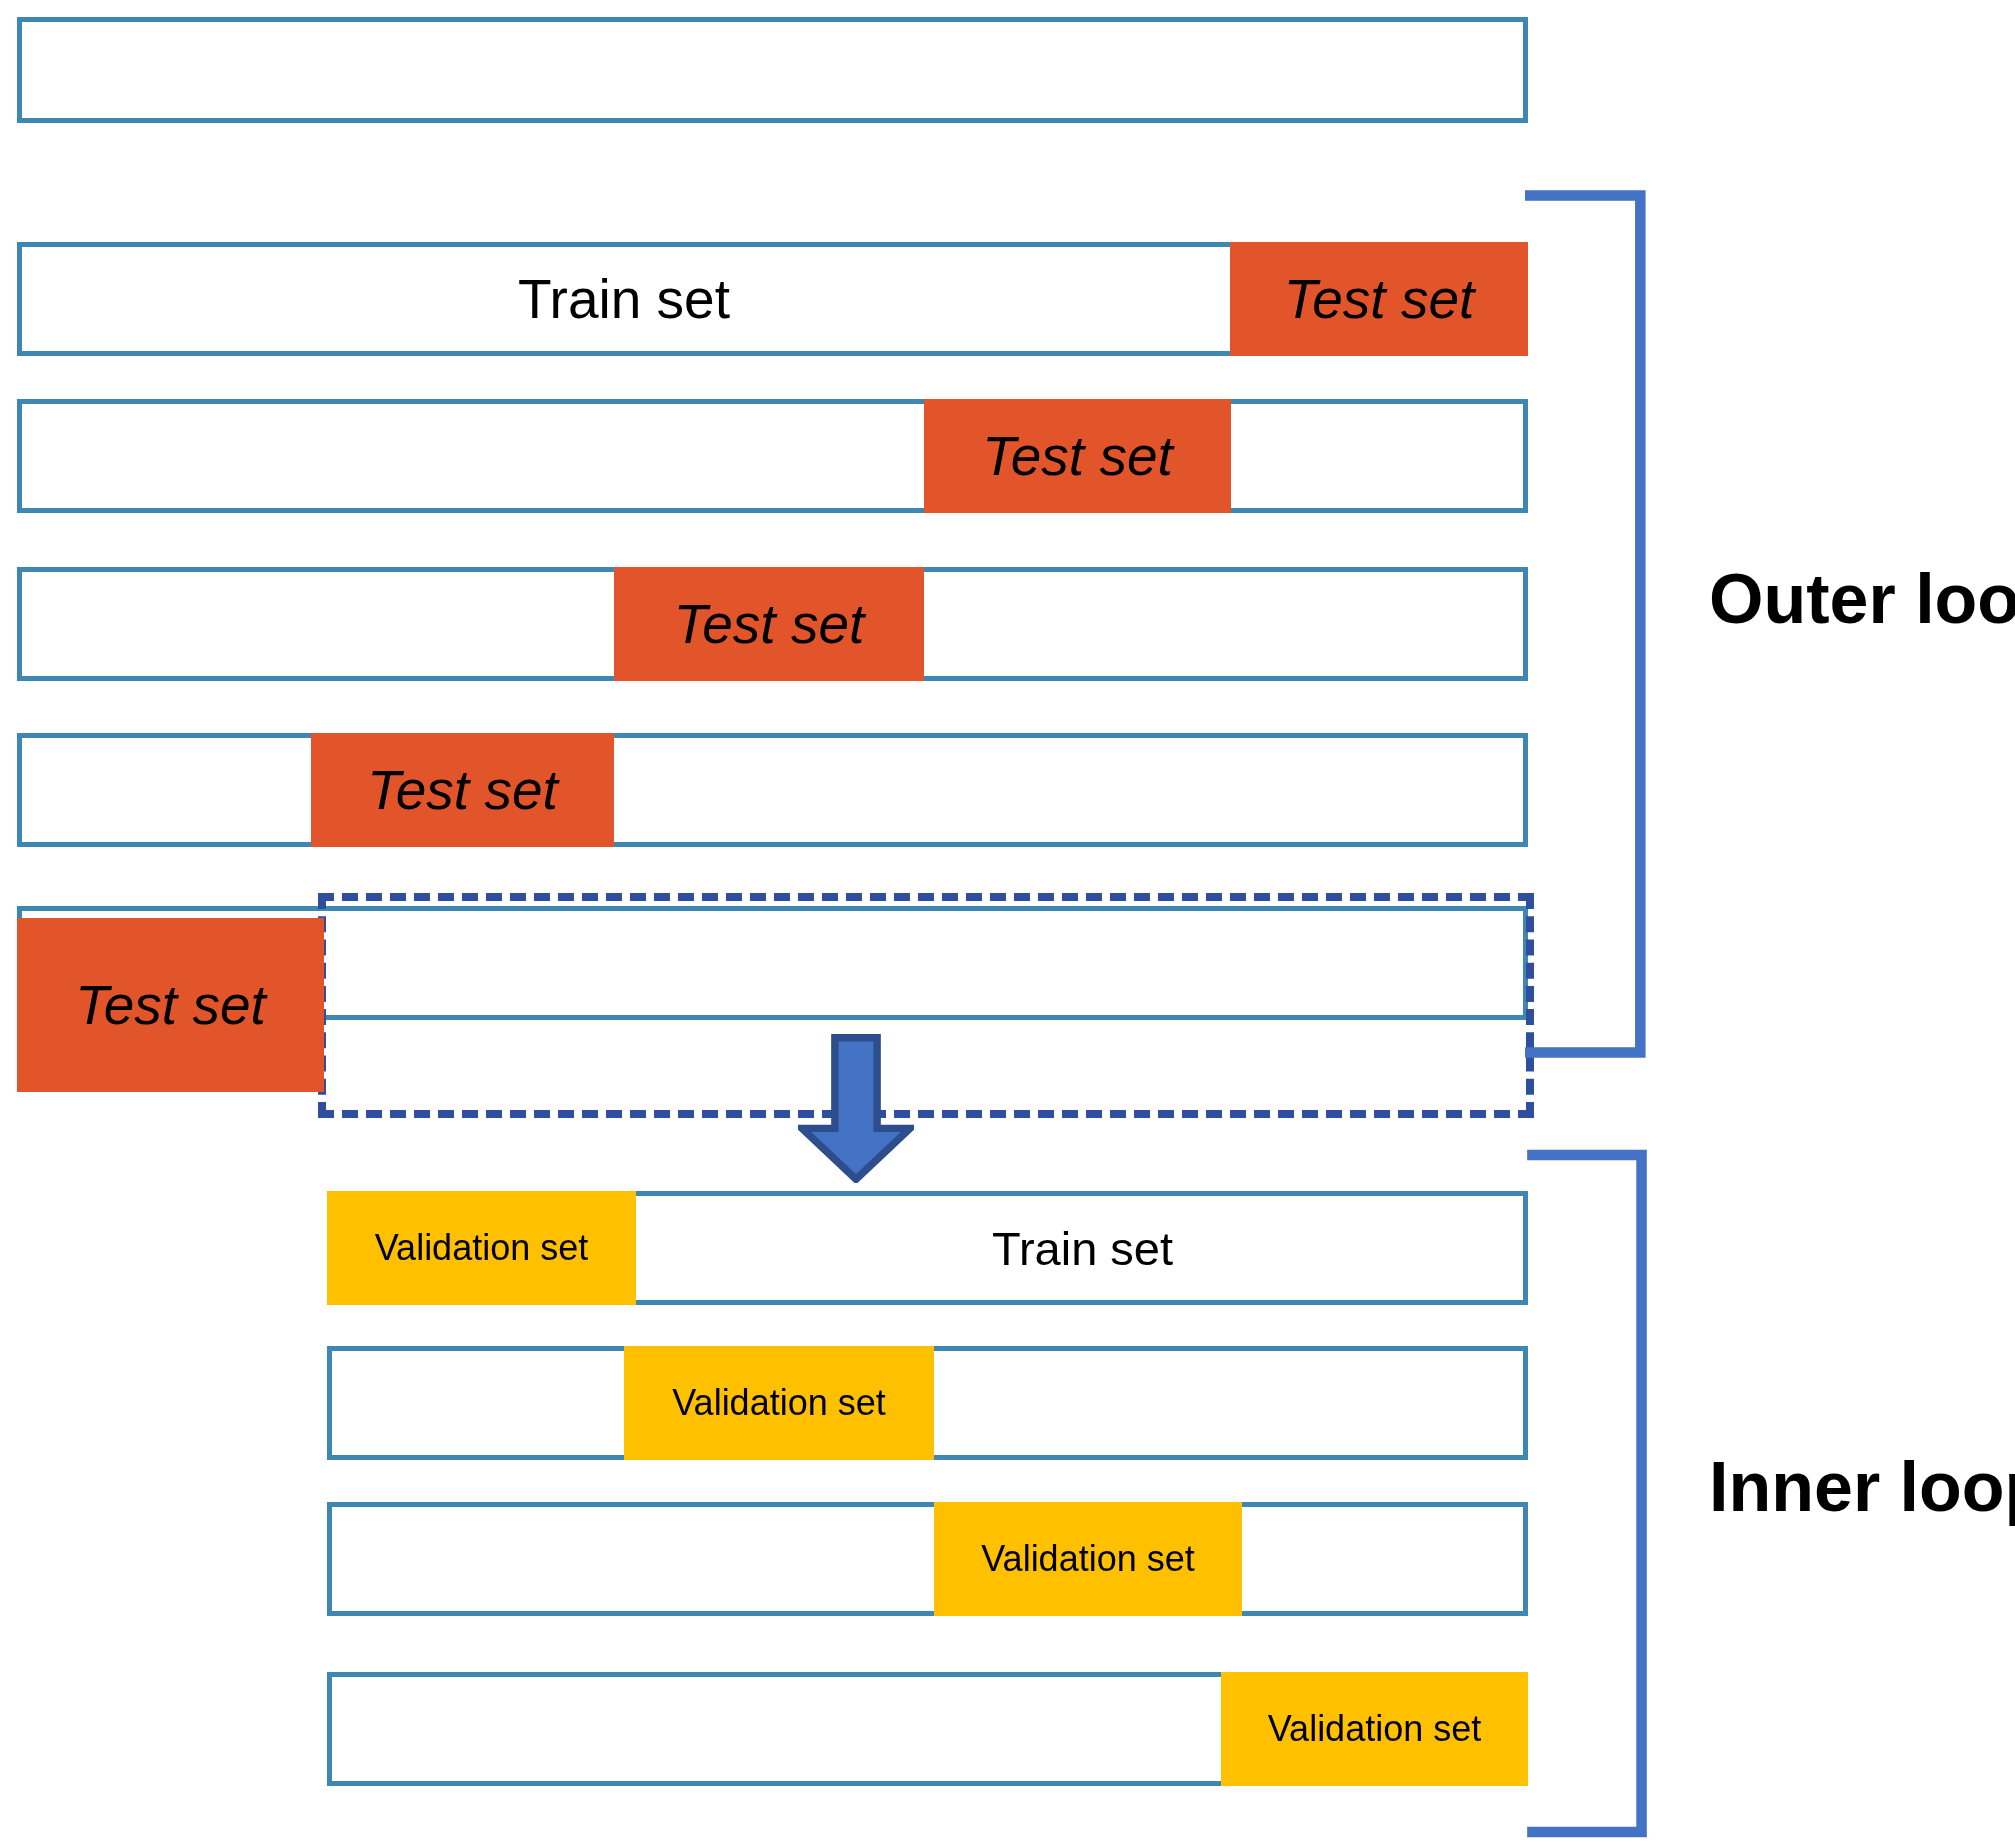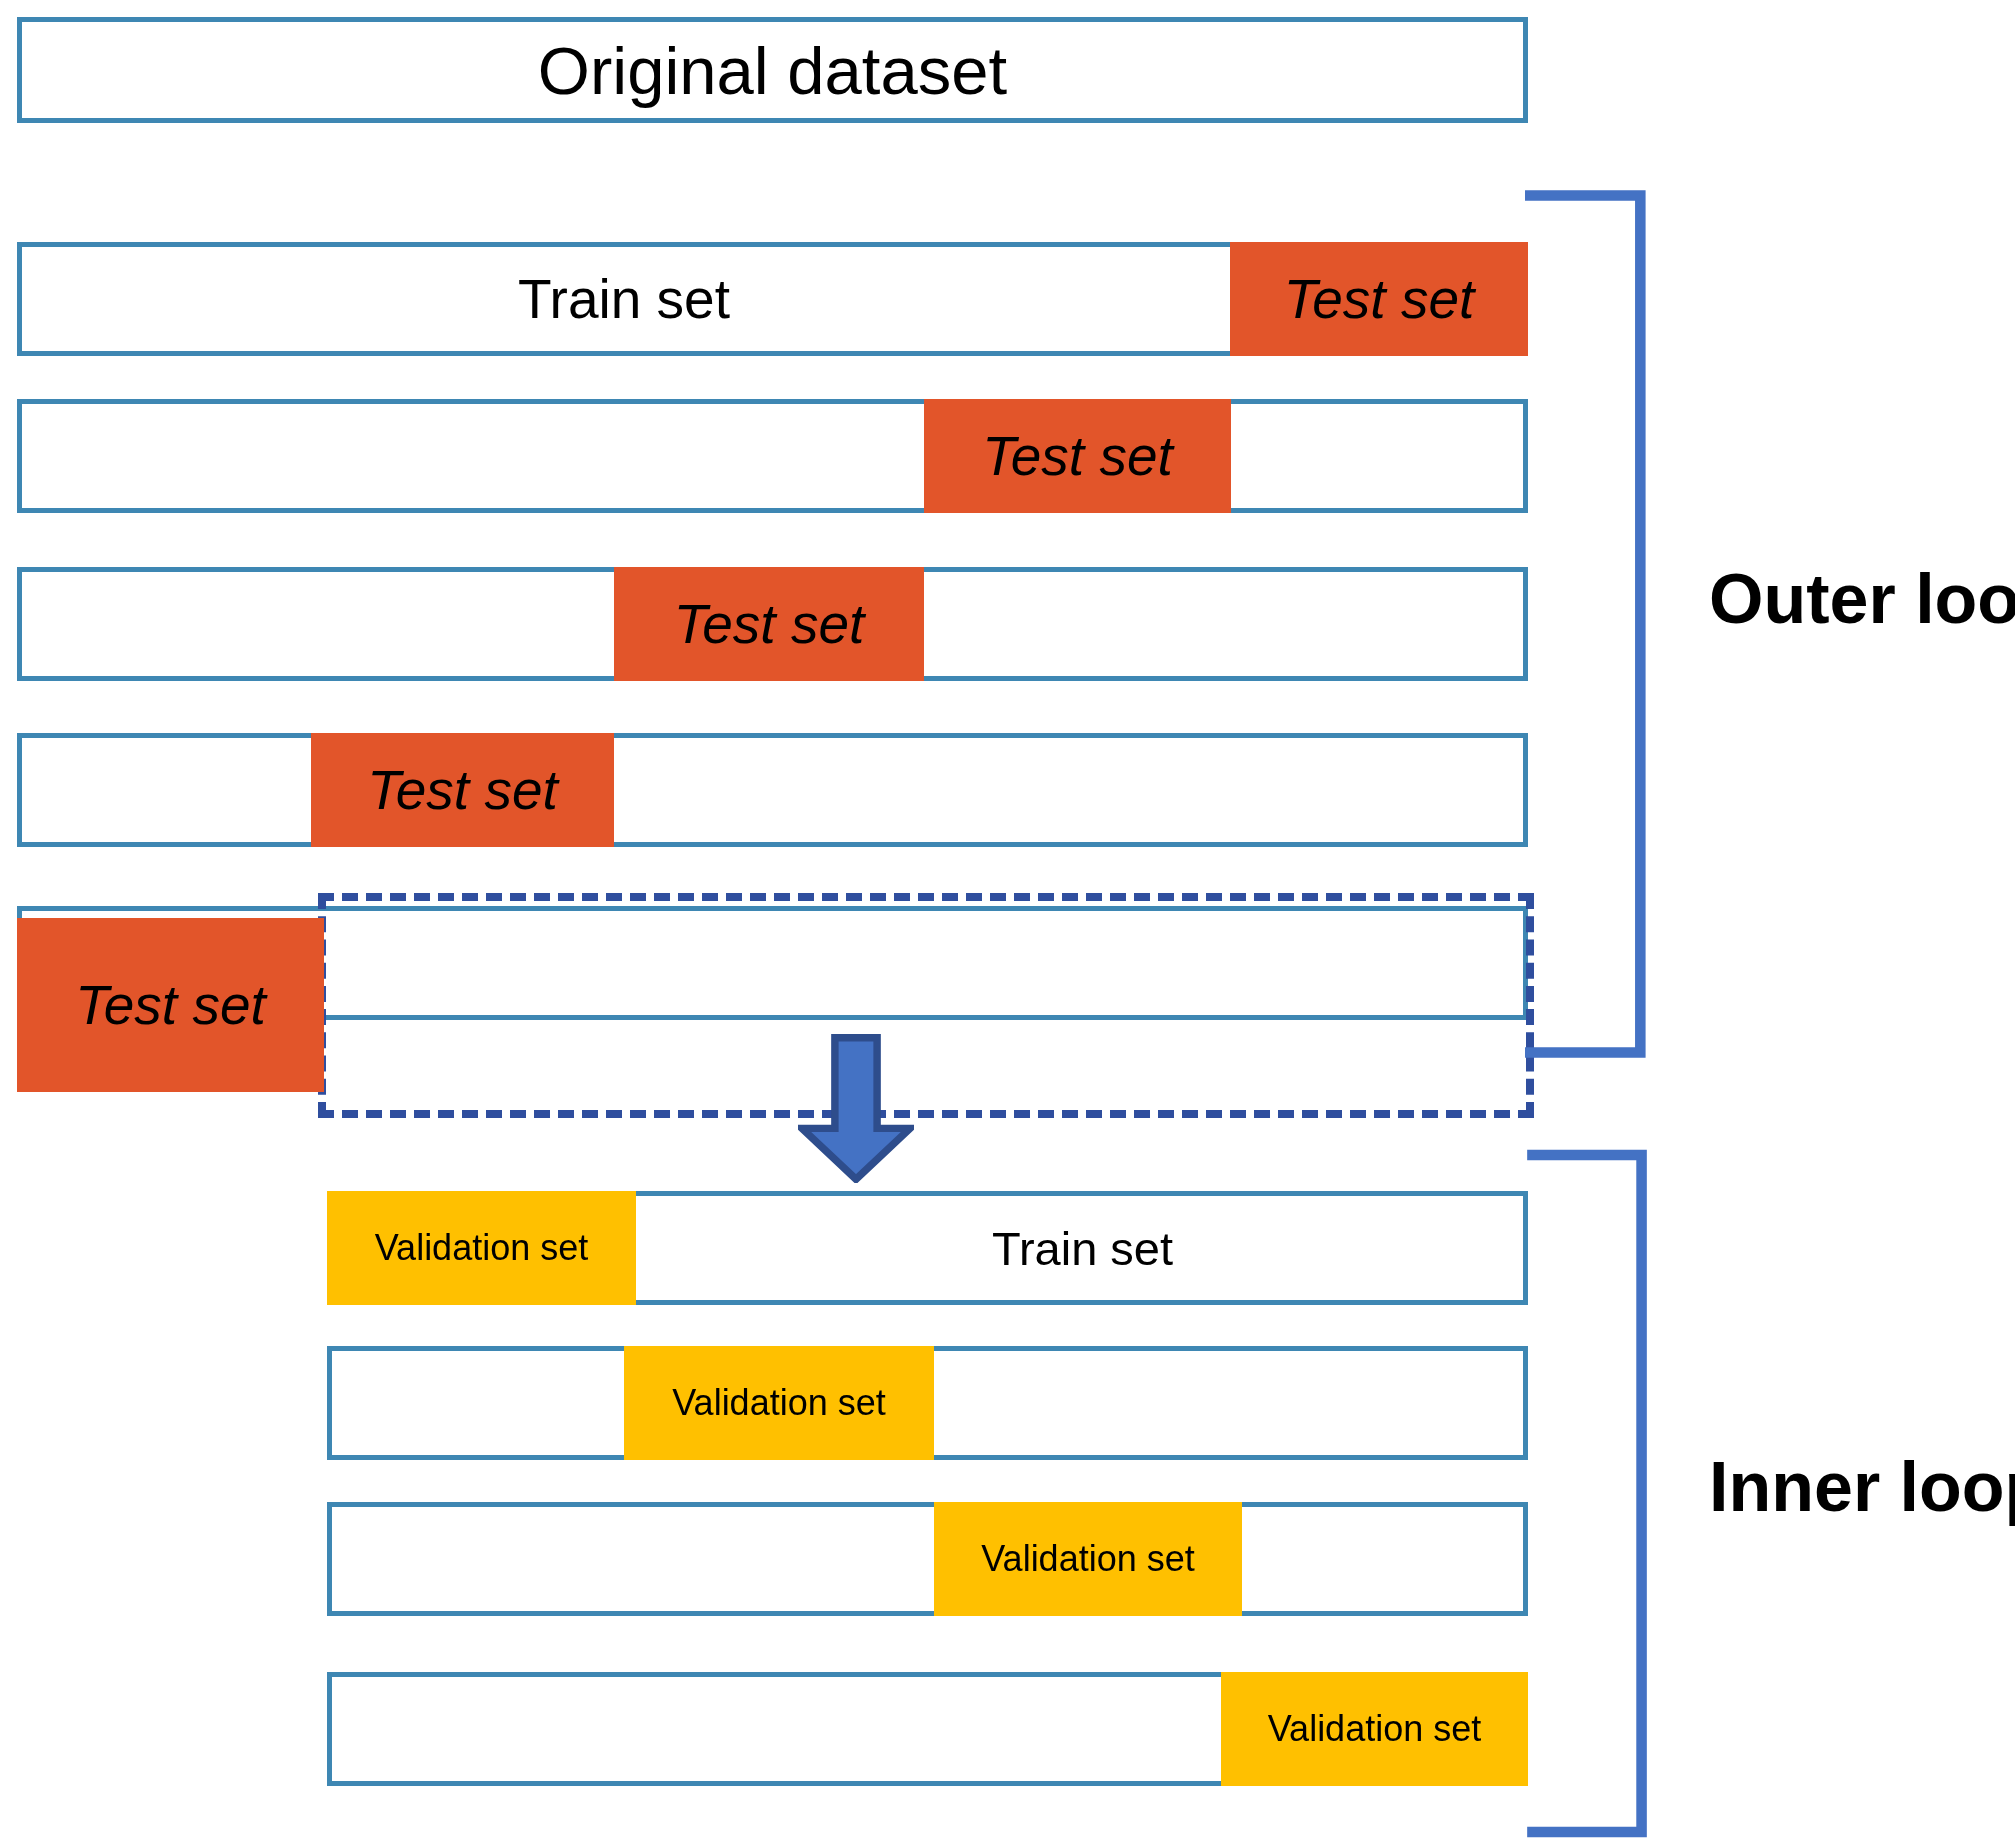--- a/index.html
+++ b/index.html
@@ -101,21 +101,20 @@
   }
   #outer-loop-caption{left:1709px;top:559px;font-size:70px;}
   #inner-loop-caption{left:1709px;top:1447px;font-size:70px;}
 </style>
 </head>
 <body>
 
 <div id="stage">
 
   <div class="box" id="ds-box"></div>
-  <div class="label-center" id="ds-label">Original dataset</div>
 
   <div class="box outer-row" id="orow1"></div>
   <div class="box outer-row" id="orow2"></div>
   <div class="box outer-row" id="orow3"></div>
   <div class="box outer-row" id="orow4"></div>
   <div class="box outer-row" id="orow5"></div>
 
   <div id="dashed-box"></div>
 
   <div class="seg seg-orange outer-seg" id="oseg1">Test set</div>

